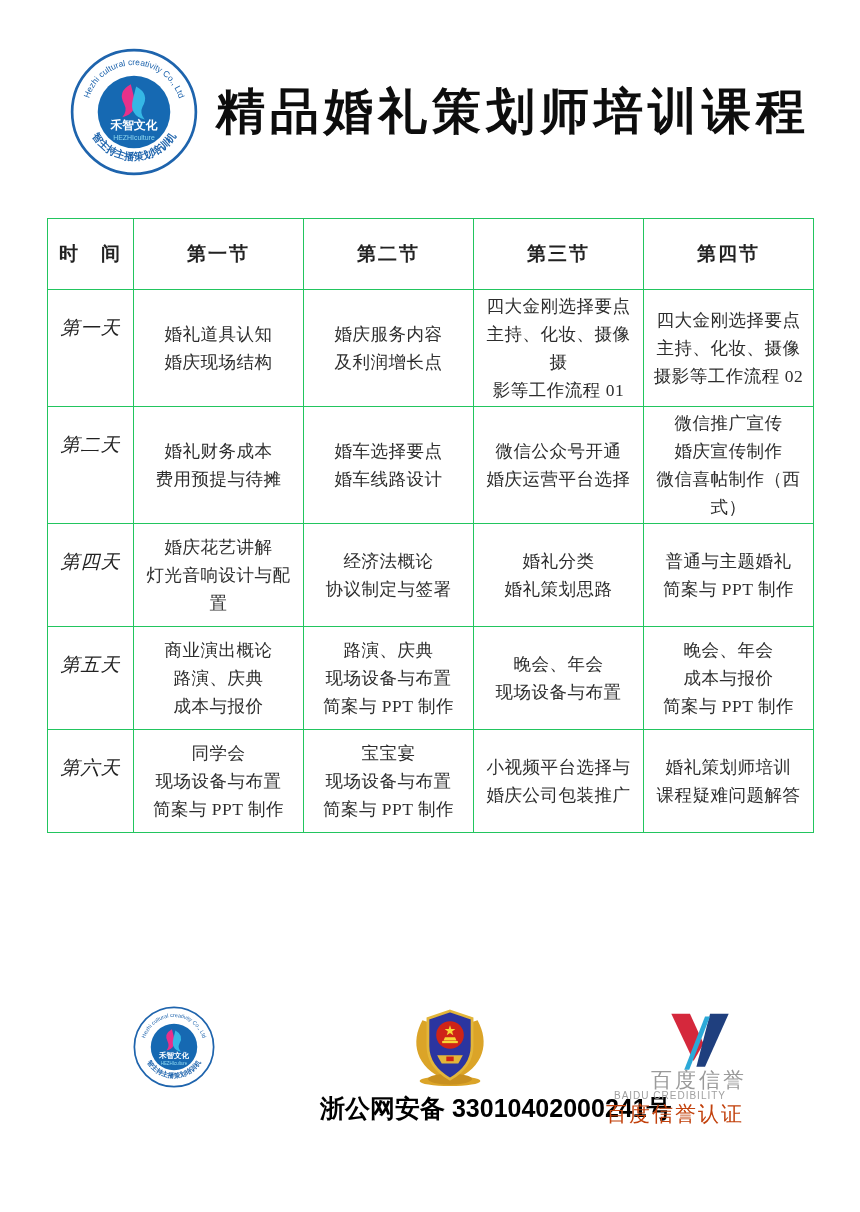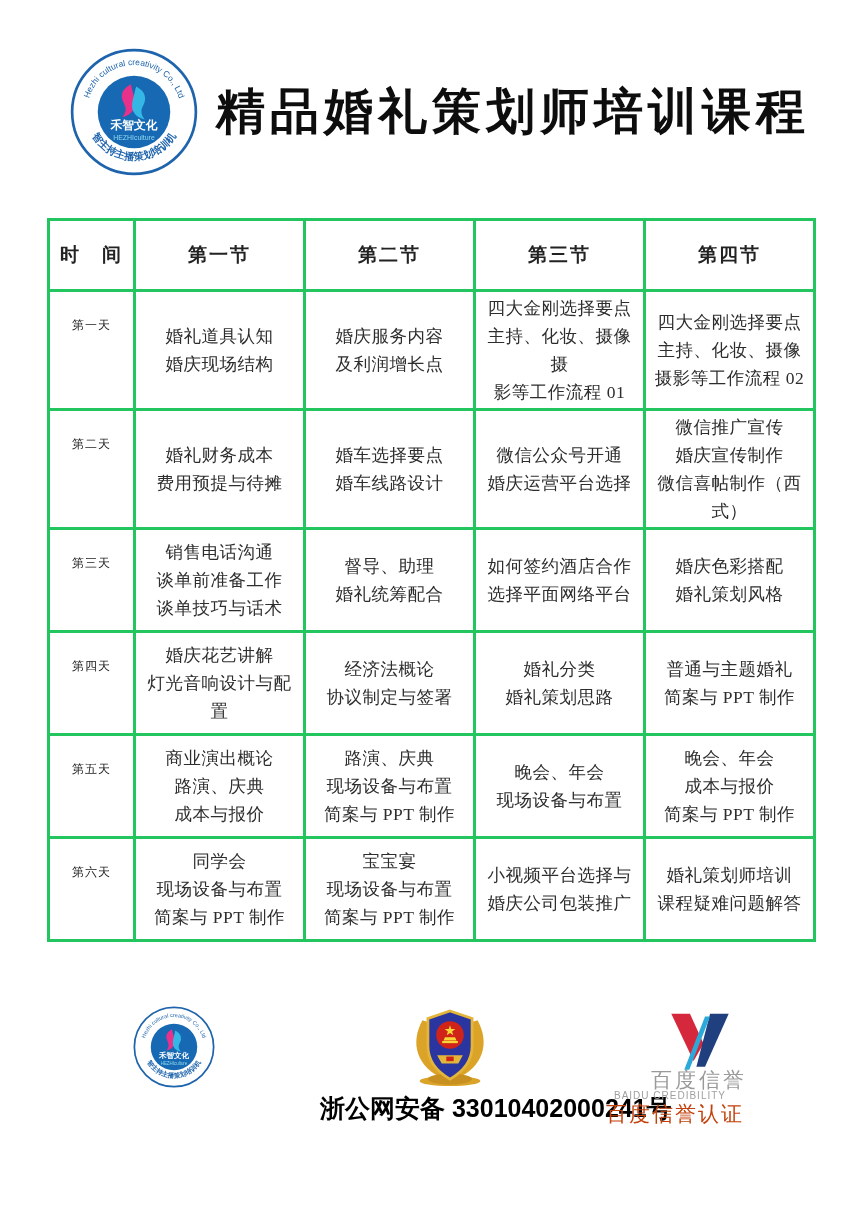--- a/index.html
+++ b/index.html
@@ -16,29 +16,29 @@
     flex:1;text-align:right;font-family:"Liberation Sans","DejaVu Sans",sans-serif;
     font-weight:900;font-size:49px;letter-spacing:5px;color:#0d0d0d;white-space:nowrap;
   }
 
   
   .course-table{
     position:absolute;top:218px;left:47px;width:766px;
     border-collapse:collapse;table-layout:fixed;
   }
   .course-table th,.course-table td{
-    border:3px solid #22c55e;text-align:center;padding:2px 6px;
+    border:1px solid #22c55e;text-align:center;padding:2px 6px;
   }
   .course-table thead tr{height:71px;}
   .course-table tbody tr{height:103px;}
   .course-table th{
     font-size:19px;font-weight:600;letter-spacing:2px;color:#222;
   }
   td.day{
-    vertical-align:top;padding-top:25px;font-size:12px;letter-spacing:1px;color:#222;
+    vertical-align:top;padding-top:25px;font-size:19px;letter-spacing:1px;color:#222;font-style:italic;
   }
   td.cc{
     vertical-align:middle;font-size:17.5px;line-height:1.6;color:#2d2d2d;
     white-space:pre-line;letter-spacing:0.5px;
   }
 
   
   .footer-logo{position:absolute;left:133px;top:1006px;width:82px;height:82px;}
   .copyright{
     position:absolute;left:70px;top:1092px;width:260px;text-align:center;
@@ -130,32 +130,20 @@
 费用预提与待摊</td>
         <td class="cc">婚车选择要点
 婚车线路设计</td>
         <td class="cc">微信公众号开通
 婚庆运营平台选择</td>
         <td class="cc">微信推广宣传
 婚庆宣传制作
 微信喜帖制作（西式）</td>
       </tr>
       <tr>
-        <td class="day">第三天</td>
-        <td class="cc">销售电话沟通
-谈单前准备工作
-谈单技巧与话术</td>
-        <td class="cc">督导、助理
-婚礼统筹配合</td>
-        <td class="cc">如何签约酒店合作
-选择平面网络平台</td>
-        <td class="cc">婚庆色彩搭配
-婚礼策划风格</td>
-      </tr>
-      <tr>
         <td class="day">第四天</td>
         <td class="cc">婚庆花艺讲解
 灯光音响设计与配置</td>
         <td class="cc">经济法概论
 协议制定与签署</td>
         <td class="cc">婚礼分类
 婚礼策划思路</td>
         <td class="cc">普通与主题婚礼
 简案与 PPT 制作</td>
       </tr>

